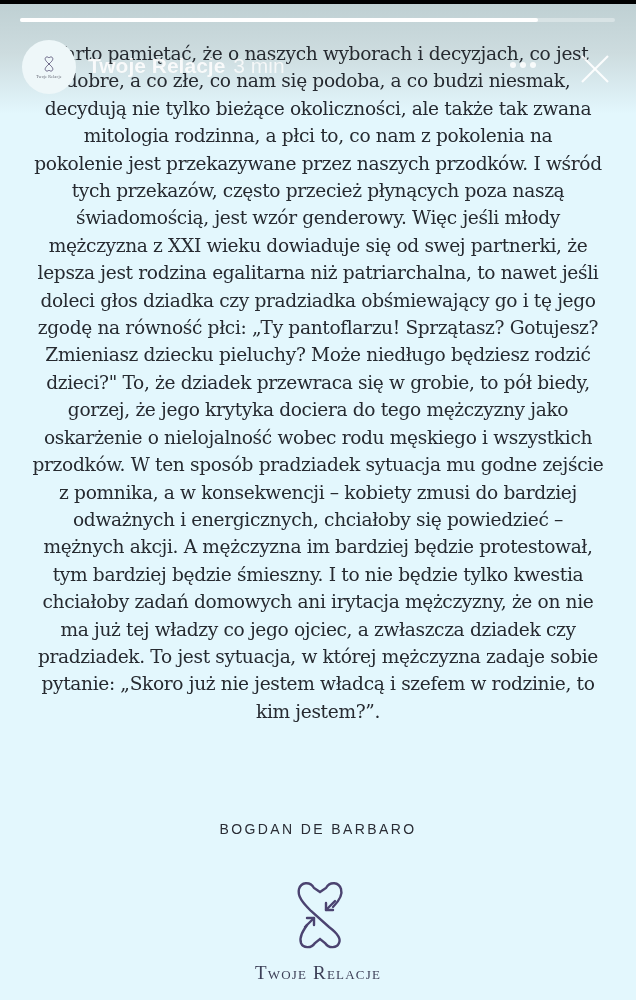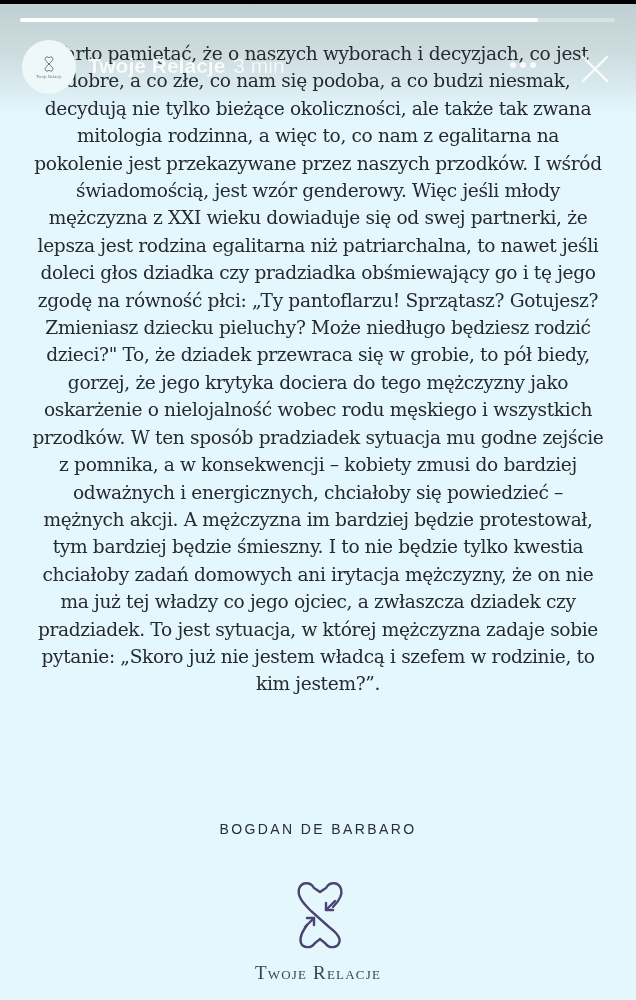--- a/index.html
+++ b/index.html
@@ -91,22 +91,23 @@
     <svg viewBox="0 0 54 70">
       <path d="M27 8 C22 0 8 2 10 14 C12 22 20 28 27 35 C34 42 42 48 44 56 C46 68 32 70 27 62 C22 70 8 68 10 56 C12 48 20 42 27 35 C34 28 42 22 44 14 C46 2 32 0 27 8 Z" fill="none" stroke="#5a5578" stroke-width="4"></path>
     </svg>
     <span class="avatar-text">Twoje Relacje</span>
   </div>
 
   <div class="body-text" id="body-text">
       <span class="line">Warto pamiętać, że o naszych wyborach i decyzjach, co jest</span>
       <span class="line">dobre, a co złe, co nam się podoba, a co budzi niesmak,</span>
       <span class="line">decydują nie tylko bieżące okoliczności, ale także tak zwana</span>
-      <span class="line">mitologia rodzinna, a więc to, co nam z egalitarna na</span>
+      <span class="line">mitologia rodzinna, a płci to, co nam z pokolenia na</span>
       <span class="line">pokolenie jest przekazywane przez naszych przodków. I wśród</span>
+      <span class="line">tych przekazów, często przecież płynących poza naszą</span>
       <span class="line">świadomością, jest wzór genderowy. Więc jeśli młody</span>
       <span class="line">mężczyzna z XXI wieku dowiaduje się od swej partnerki, że</span>
       <span class="line">lepsza jest rodzina egalitarna niż patriarchalna, to nawet jeśli</span>
       <span class="line">doleci głos dziadka czy pradziadka obśmiewający go i tę jego</span>
       <span class="line">zgodę na równość płci: „Ty pantoflarzu! Sprzątasz? Gotujesz?</span>
       <span class="line">Zmieniasz dziecku pieluchy? Może niedługo będziesz rodzić</span>
       <span class="line">dzieci?" To, że dziadek przewraca się w grobie, to pół biedy,</span>
       <span class="line">gorzej, że jego krytyka dociera do tego mężczyzny jako</span>
       <span class="line">oskarżenie o nielojalność wobec rodu męskiego i wszystkich</span>
       <span class="line">przodków. W ten sposób pradziadek sytuacja mu godne zejście</span>

